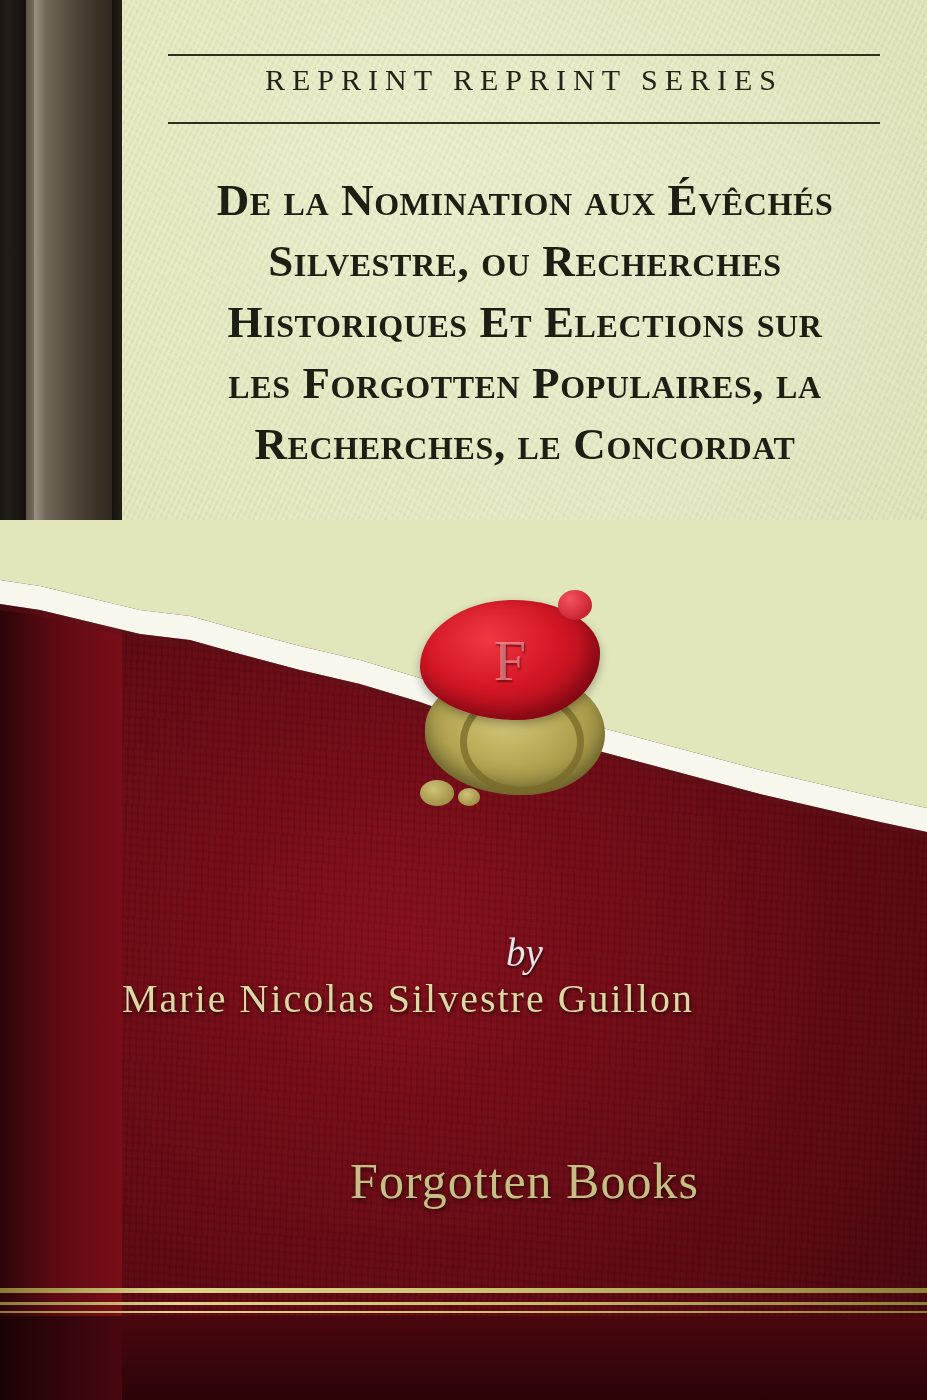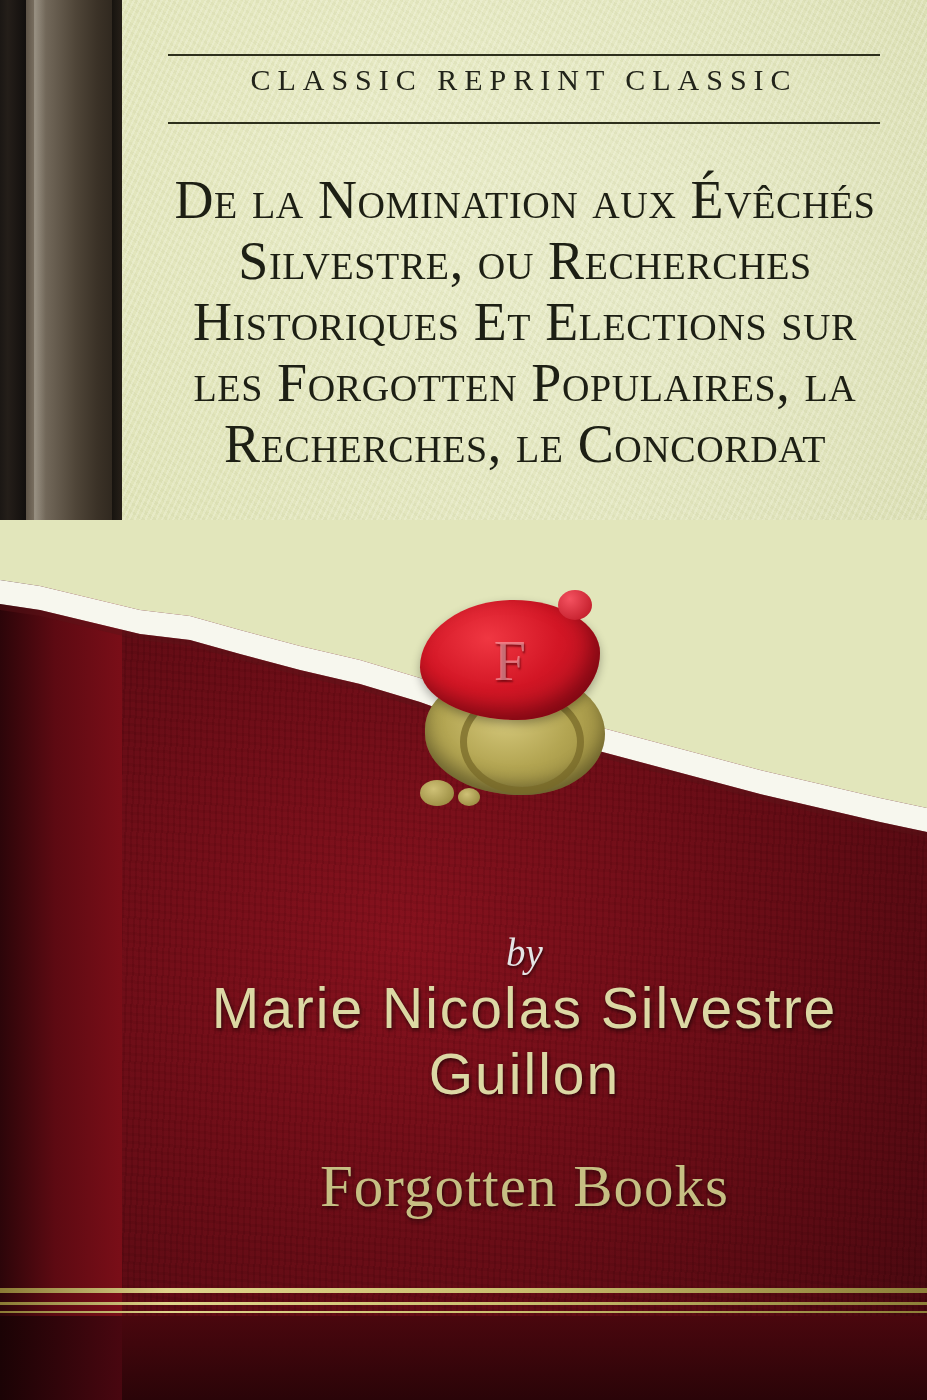--- a/index.html
+++ b/index.html
@@ -94,25 +94,26 @@
   
   .title-block {
     position: absolute;
     left: 150px; top: 170px;
     width: 750px;
     text-align: center;
     color: #1d1f14;
   }
   .title-line {
     font-family: "Liberation Serif", serif;
-    font-size: 54px;
+    font-size: 45px;
     line-height: 61px;
     font-variant: small-caps;
     letter-spacing: 0.6px;
     white-space: nowrap;
+    font-weight: bold;
   }
 
   .title-rule {
     position: absolute;
     left: 188px; top: 578px;
     width: 662px; height: 2px;
     background: #2d2f1c;
   }
 
   
@@ -217,36 +218,36 @@
     font-family: "Liberation Serif", serif;
     font-style: italic;
     font-size: 39px;
     color: #e5e5e5;
     text-shadow: 1px 2px 3px rgba(0,0,0,0.6);
   }
   .author-name {
     position: absolute;
     left: 122px; top: 975px;
     width: 805px;
-    text-align: center;
-    font-family: Liberation Sans, sans-serif;
-    font-size: 57px;
+    text-align: left;
+    font-family: Liberation Serif, serif;
+    font-size: 40px;
     letter-spacing: 2px;
     color: #dcd8a4;
     text-shadow: 1px 2px 4px rgba(0,0,0,0.65);
   }
 
   
   .publisher {
     position: absolute;
     left: 122px; top: 1152px;
     width: 805px;
     text-align: center;
     font-family: "Liberation Serif", serif;
-    font-size: 59px;
+    font-size: 50px;
     color: #c6bf83;
     text-shadow: 1px 2px 4px rgba(0,0,0,0.6);
     letter-spacing: 1px;
   }
 
   
   .bottom-rule {
     position: absolute;
     left: 0;
     width: 927px;
@@ -277,21 +278,21 @@
   <div class="frame-left"></div>
   <div class="spine"></div>
   <div class="spine-highlight"></div>
   <div class="spine-groove"></div>
 
   <div class="cream-panel">
     <div class="cream-texture"></div>
   </div>
 
   <div class="series-line" id="series-rule-top"></div>
-  <div class="series-text">CLASSIC REPRINT CLASSIC</div>
+  <div class="series-text">REPRINT REPRINT SERIES</div>
   <div class="series-line" id="series-rule-bottom"></div>
 
   <div class="title-block">
     <div class="title-line">De la Nomination aux Évêchés</div>
     <div class="title-line">Silvestre, ou Recherches</div>
     <div class="title-line">Historiques Et Elections sur</div>
     <div class="title-line">les Forgotten Populaires, la</div>
     <div class="title-line">Recherches, le Concordat</div>
   </div>
   <div class="title-rule"></div>

